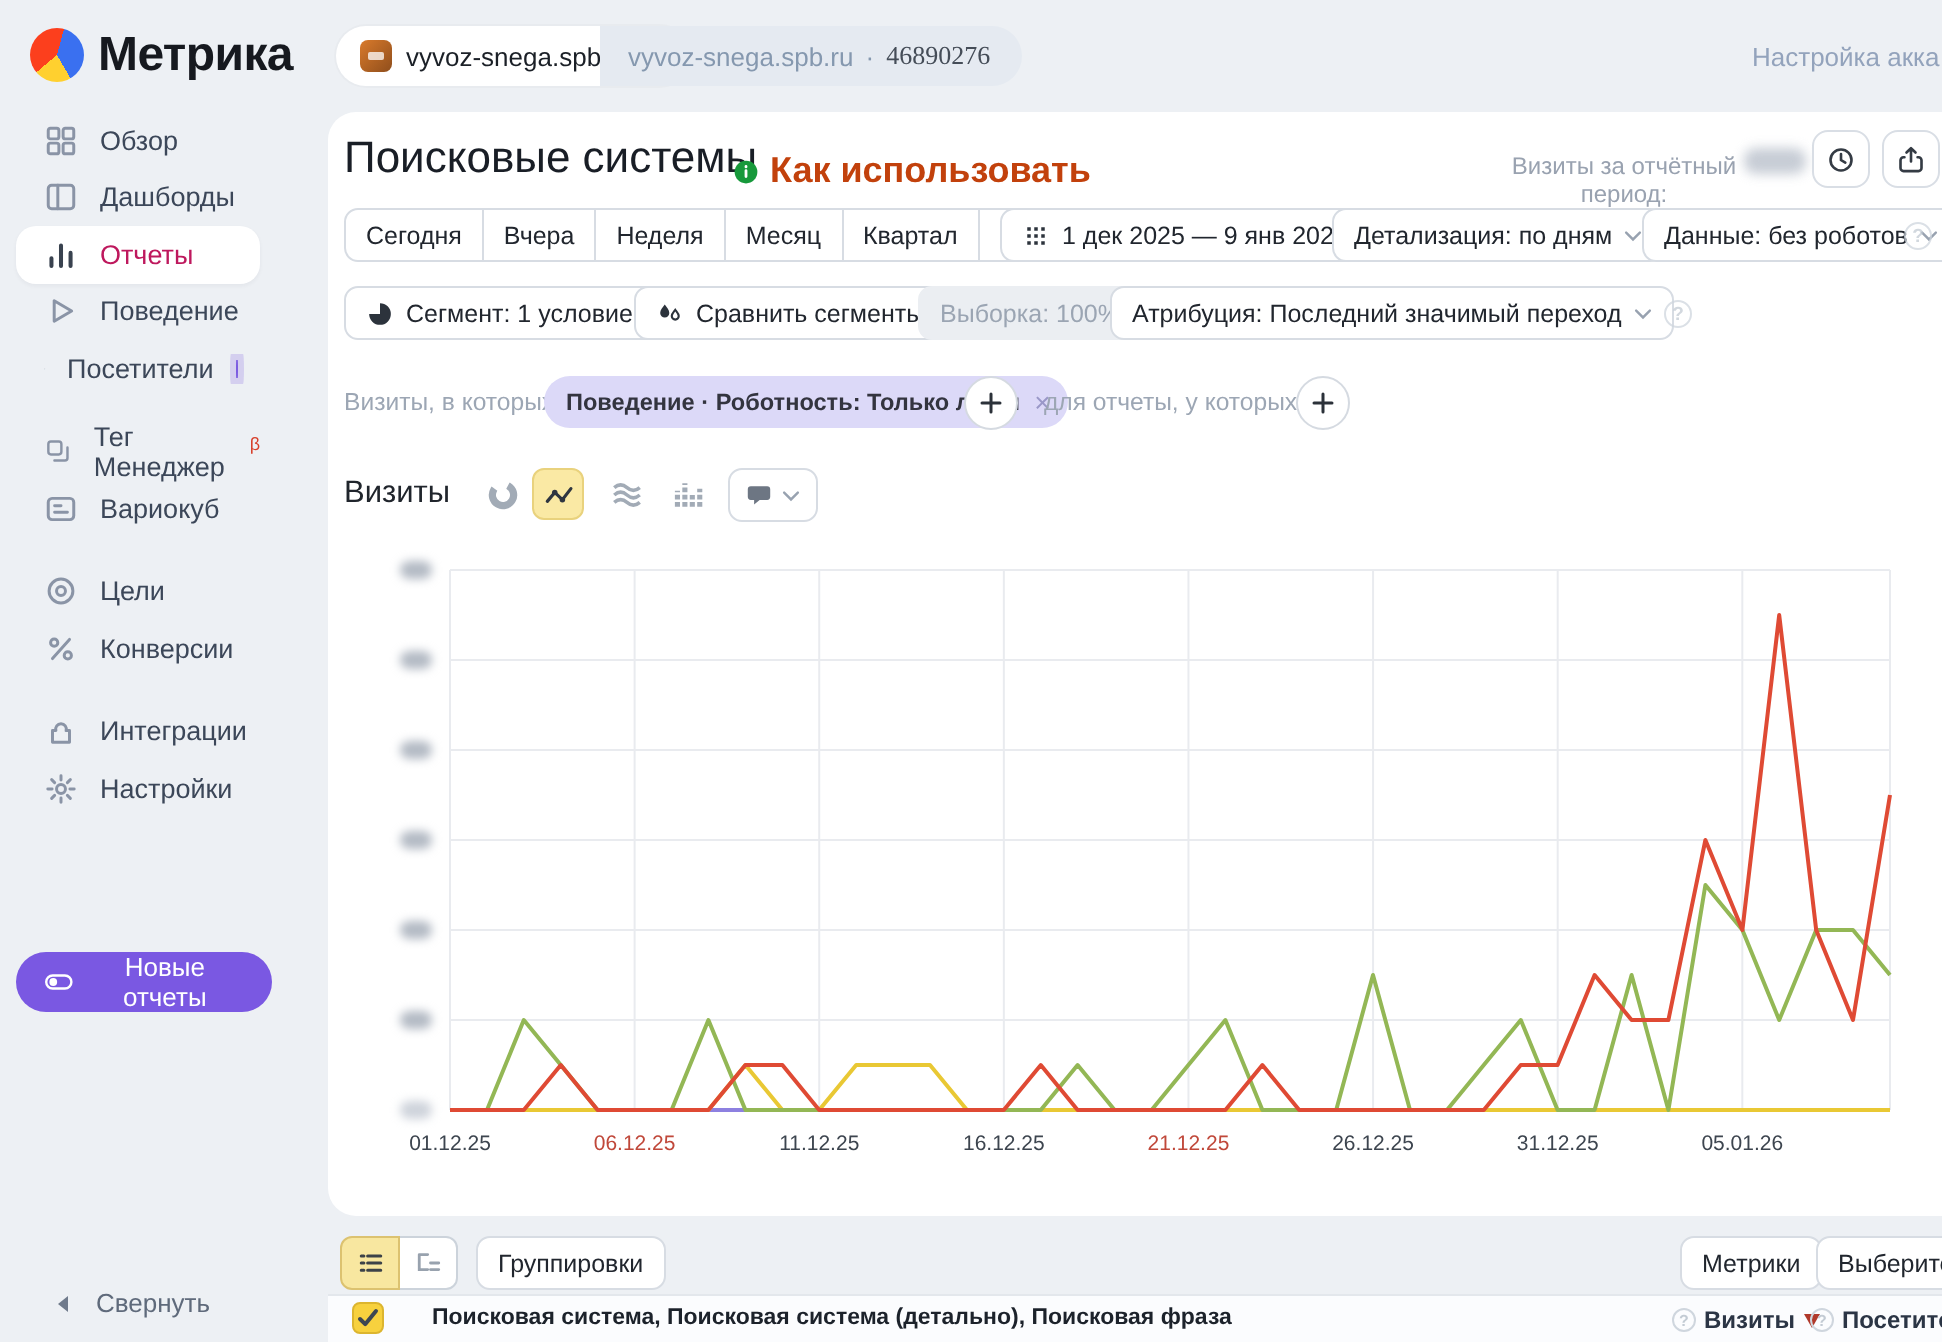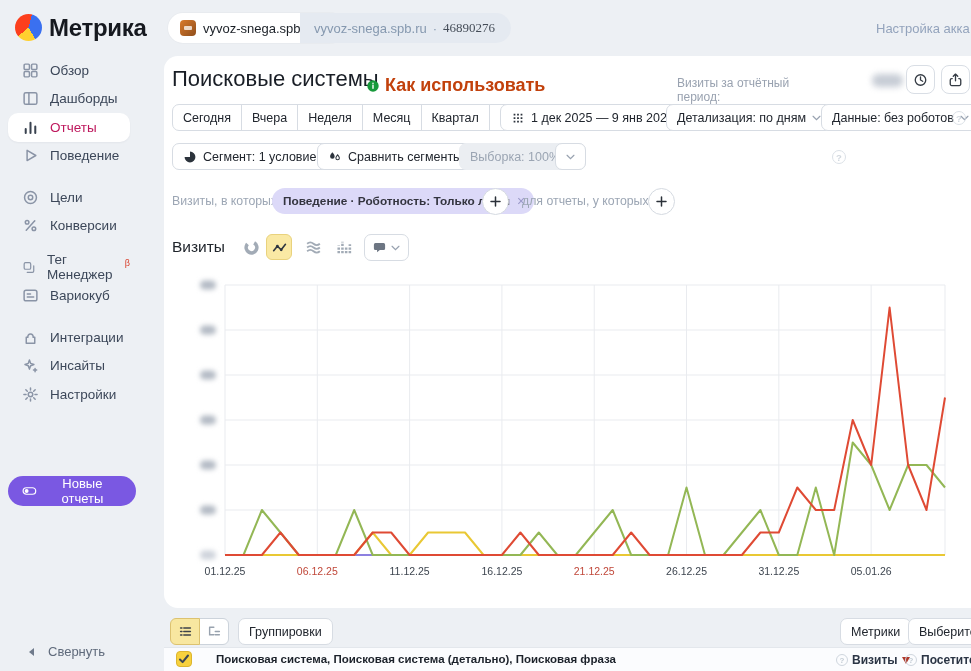--- a/index.html
+++ b/index.html
@@ -37,21 +37,21 @@
   .new-reports .icn{width:16px;height:16px;color:#fff;display:flex;}
   .collapse{position:absolute;left:26px;bottom:12px;display:flex;align-items:center;gap:12px;
     font-size:13px;color:#5f6a7b;cursor:pointer;}
   .collapse .icn{width:10px;height:10px;color:#6f7a8b;display:flex;}
   
   .main-card{position:absolute;left:164px;top:56px;width:807px;height:552px;background:#fff;border-radius:14px 0 0 14px;}
   .report-title{position:absolute;left:172px;top:66px;font-size:22px;font-weight:500;color:#191e26;}
   .howto{position:absolute;left:366px;top:75px;display:flex;align-items:center;gap:5px;cursor:pointer;}
   .howto .icn{width:14px;height:14px;display:flex;}
   .howto .txt{font-size:18px;font-weight:700;color:#c2410c;}
-  .period-label{position:absolute;left:677px;top:76px;width:152px;text-align:left;font-size:12px;color:#99a2b0;}
+  .period-label{position:absolute;left:736px;top:76px;width:152px;text-align:center;font-size:12px;color:#99a2b0;}
   .blurval{position:absolute;left:872px;top:74px;width:31px;height:13px;border-radius:6px;background:#b9c0cb;filter:blur(3px);opacity:.8;}
   .sq-btn{position:absolute;width:29px;height:29px;border-radius:8px;border:1px solid #d9dee5;background:#fff;
     display:flex;align-items:center;justify-content:center;color:#343b44;cursor:pointer;}
   .sq-btn .icn{width:16px;height:16px;display:flex;}
   
   .btn{position:absolute;height:27px;display:inline-flex;align-items:center;gap:6px;padding:0 10px;
     background:#fff;border:1px solid #d7dce3;border-radius:7px;font-size:12.5px;color:#21262e;
     white-space:nowrap;cursor:pointer;font-family:inherit;}
   .btn .icn{display:flex;}
   .btn .chev{width:9px;height:6px;color:#98a2b0;display:flex;}
@@ -160,20 +160,51 @@
           <span class="sb-label">Отчеты</span>
         </div>
         <div class="sb-item">
           <span class="icn">
             <svg class="ic" viewBox="0 0 16 16" fill="none" stroke="currentColor" stroke-width="1.4" stroke-linecap="round" stroke-linejoin="round">
               <path d="M4.8 3.2v9.6L13 8z"></path>
             </svg>
           </span>
           <span class="sb-label">Поведение</span>
         </div>
+        <div class="sb-item">
+          <span class="icn">
+            <svg class="ic" viewBox="0 0 16 16" fill="none" stroke="currentColor" stroke-width="1.4" stroke-linecap="round" stroke-linejoin="round">
+              <circle cx="8" cy="5" r="2.6"></circle>
+              <path d="M3.2 13.4c.7-3.2 8.9-3.2 9.6 0"></path>
+            </svg>
+          </span>
+          <span class="sb-label">Посетители</span>
+          <span class="dot"></span>
+        </div>
+      </div>
+      <div class="sb-group">
+        <div class="sb-item">
+          <span class="icn">
+            <svg class="ic" viewBox="0 0 16 16" fill="none" stroke="currentColor" stroke-width="1.4" stroke-linecap="round" stroke-linejoin="round">
+              <rect x="2.5" y="2.5" width="7.5" height="7.5" rx="1.5"></rect>
+              <path d="M6 13.5h6A1.5 1.5 0 0 0 13.5 12V6"></path>
+            </svg>
+          </span>
+          <span class="sb-label">Тег Менеджер</span>
+          <sup class="beta">β</sup>
+        </div>
+        <div class="sb-item">
+          <span class="icn">
+            <svg class="ic" viewBox="0 0 16 16" fill="none" stroke="currentColor" stroke-width="1.4" stroke-linecap="round" stroke-linejoin="round">
+              <rect x="2" y="3" width="12" height="10" rx="1.8"></rect>
+              <path d="M5 6.5h3M5 9.5h6"></path>
+            </svg>
+          </span>
+          <span class="sb-label">Вариокуб</span>
+        </div>
       </div>
       <div class="sb-group">
         <div class="sb-item">
           <span class="icn">
             <svg class="ic" viewBox="0 0 16 16" fill="none" stroke="currentColor" stroke-width="1.4" stroke-linecap="round" stroke-linejoin="round">
               <circle cx="8" cy="8" r="5.6"></circle>
               <circle cx="8" cy="8" r="2.1"></circle>
             </svg>
           </span>
           <span class="sb-label">Цели</span>
@@ -186,54 +217,24 @@
               <circle cx="11.2" cy="11" r="1.7"></circle>
             </svg>
           </span>
           <span class="sb-label">Конверсии</span>
         </div>
       </div>
       <div class="sb-group">
         <div class="sb-item">
           <span class="icn">
             <svg class="ic" viewBox="0 0 16 16" fill="none" stroke="currentColor" stroke-width="1.4" stroke-linecap="round" stroke-linejoin="round">
-              <rect x="2.5" y="2.5" width="7.5" height="7.5" rx="1.5"></rect>
-              <path d="M6 13.5h6A1.5 1.5 0 0 0 13.5 12V6"></path>
-            </svg>
-          </span>
-          <span class="sb-label">Тег Менеджер</span>
-          <sup class="beta">β</sup>
-        </div>
-        <div class="sb-item">
-          <span class="icn">
-            <svg class="ic" viewBox="0 0 16 16" fill="none" stroke="currentColor" stroke-width="1.4" stroke-linecap="round" stroke-linejoin="round">
-              <rect x="2" y="3" width="12" height="10" rx="1.8"></rect>
-              <path d="M5 6.5h3M5 9.5h6"></path>
-            </svg>
-          </span>
-          <span class="sb-label">Вариокуб</span>
-        </div>
-      </div>
-      <div class="sb-group">
-        <div class="sb-item">
-          <span class="icn">
-            <svg class="ic" viewBox="0 0 16 16" fill="none" stroke="currentColor" stroke-width="1.4" stroke-linecap="round" stroke-linejoin="round">
               <path d="M4 13.3V7.8h1.6a2.5 2.5 0 1 1 4.8 0H12v5.5H4Z"></path>
             </svg>
           </span>
           <span class="sb-label">Интеграции</span>
-        </div>
-        <div class="sb-item">
-          <span class="icn">
-            <svg class="ic" viewBox="0 0 16 16" fill="none" stroke="currentColor" stroke-width="1.4" stroke-linecap="round" stroke-linejoin="round">
-              <path d="M7 2.8 8.1 6l3.1 1.1L8.1 8.2 7 11.4 5.9 8.2 2.8 7.1 5.9 6 7 2.8Z"></path>
-              <path d="M12.3 10.8v3M10.8 12.3h3"></path>
-            </svg>
-          </span>
-          <span class="sb-label">Инсайты</span>
         </div>
         <div class="sb-item">
           <span class="icn">
             <svg class="ic" viewBox="0 0 16 16" fill="none" stroke="currentColor" stroke-width="1.4" stroke-linecap="round" stroke-linejoin="round">
               <circle cx="8" cy="8" r="2.1"></circle>
               <path d="M8 1.8v2M8 12.2v2M1.8 8h2M12.2 8h2M3.6 3.6 5 5M11 11l1.4 1.4M12.4 3.6 11 5M5 11l-1.4 1.4"></path>
             </svg>
           </span>
           <span class="sb-label">Настройки</span>
         </div>
@@ -365,20 +366,21 @@
 <button class="btn disabled" style="left:459px;top:143px;">
   <span>Выборка: 100%</span>
   <span class="chev" style="color:#b6bfca;">
       <svg class="ic" viewBox="0 0 10 7" fill="none" stroke="currentColor" stroke-width="1.4" stroke-linecap="round">
         <path d="M1 1.5 5 5.5 9 1.5"></path>
       </svg>
     </span>
 </button>
 
 <button class="btn" style="left:555px;top:143px;">
+  <span>Атрибуция: Последний значимый переход</span>
   <span class="chev">
       <svg class="ic" viewBox="0 0 10 7" fill="none" stroke="currentColor" stroke-width="1.4" stroke-linecap="round">
         <path d="M1 1.5 5 5.5 9 1.5"></path>
       </svg>
     </span>
 </button>
 
 <span class="help" style="left:832px;top:150px;opacity:.75;">?</span>
 
 <div class="flt-label" style="left:172px;top:194px;">Визиты, в которых</div>

